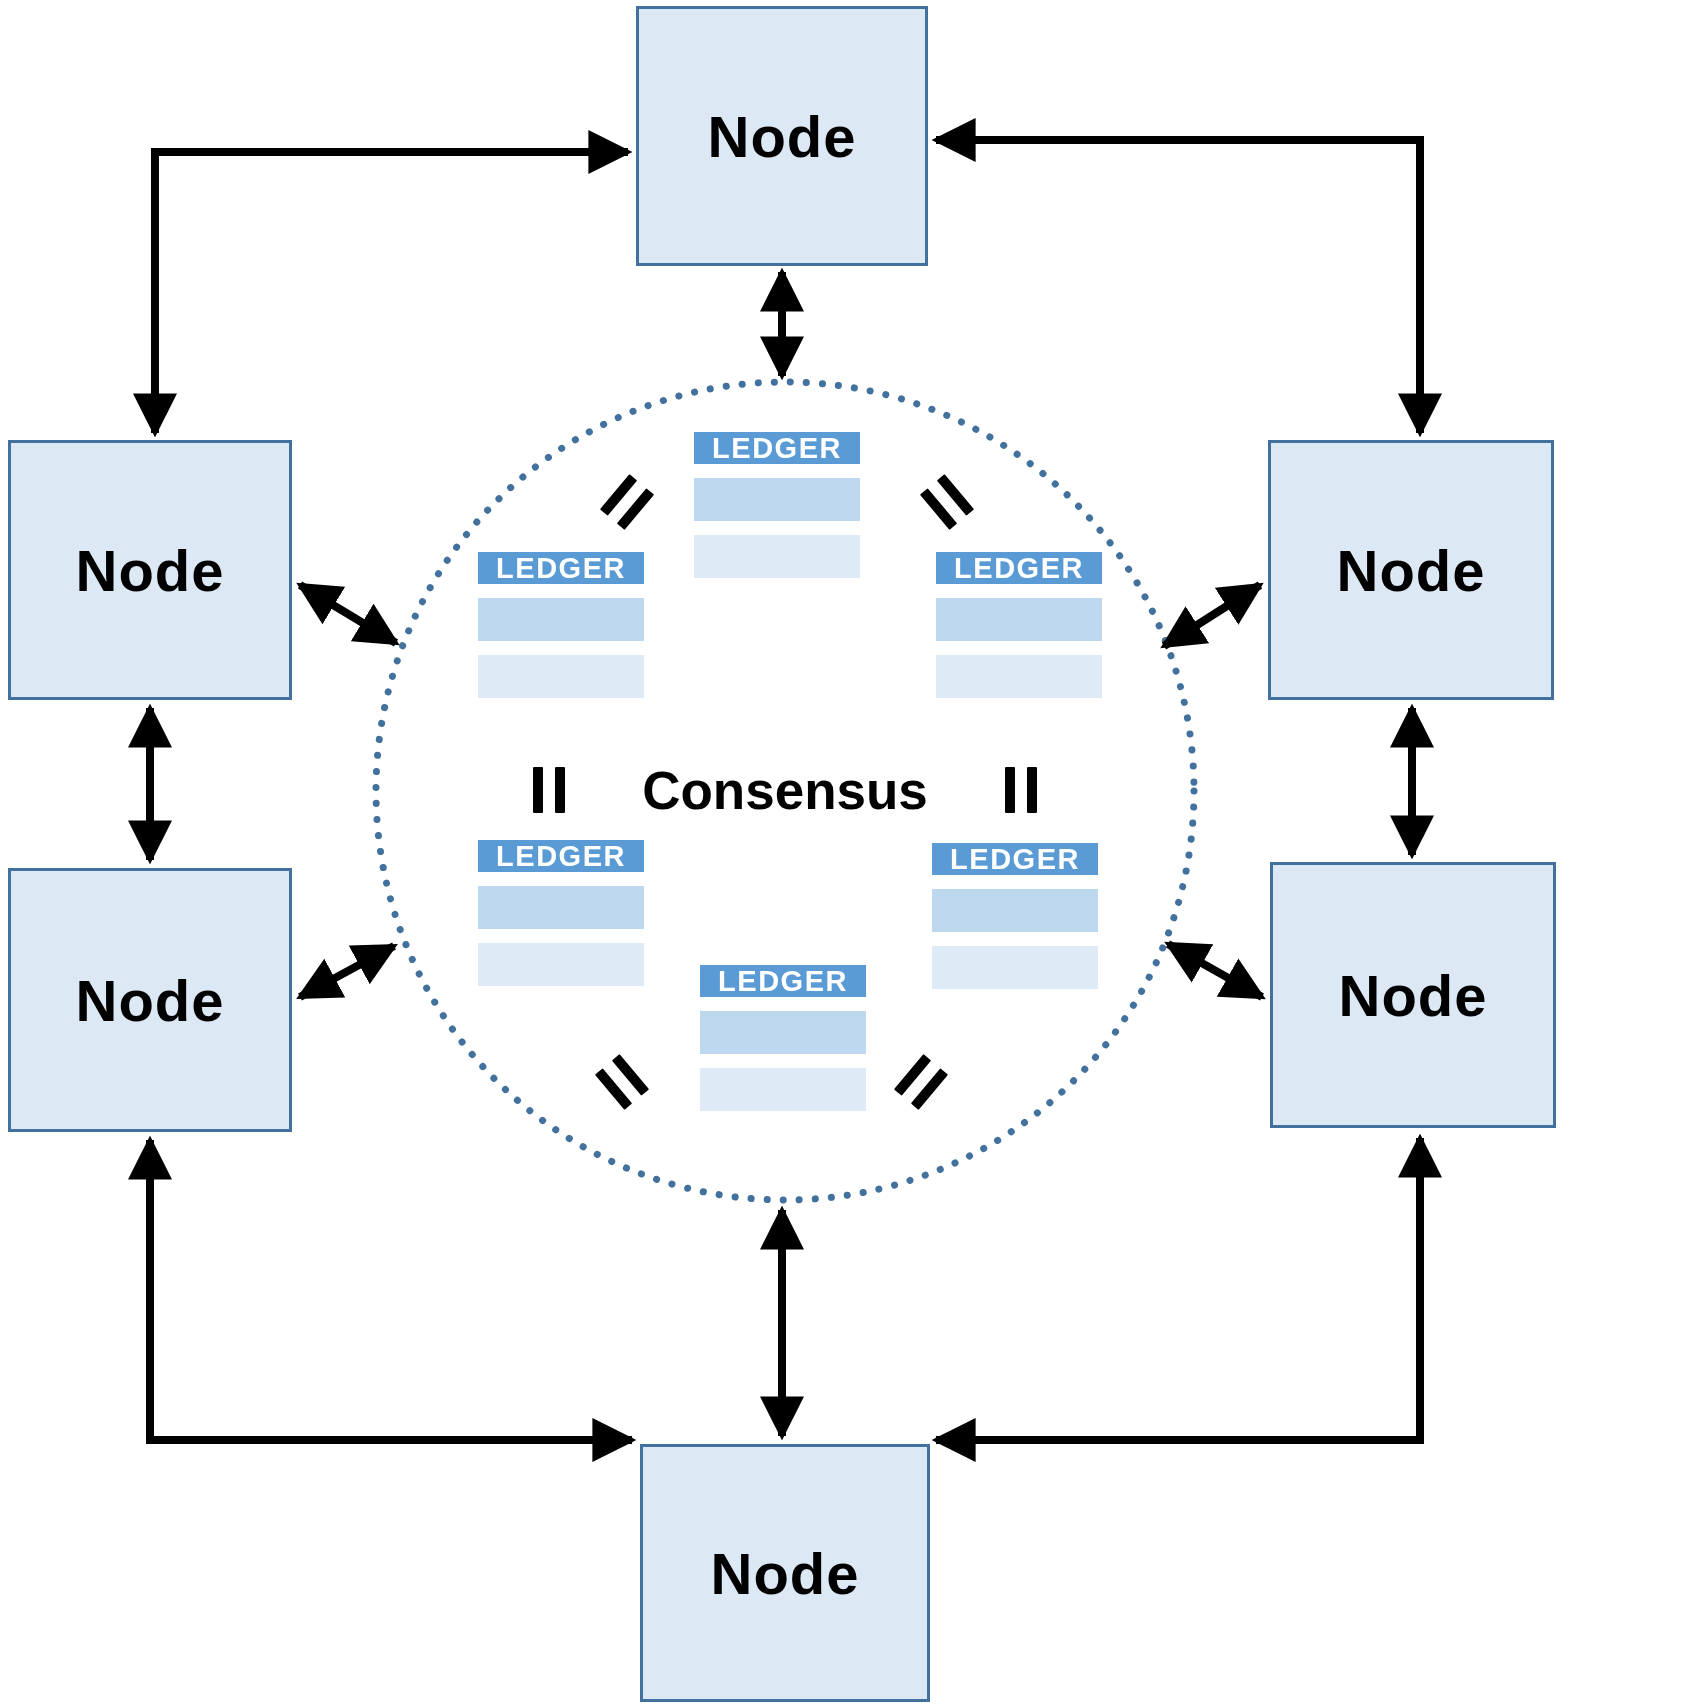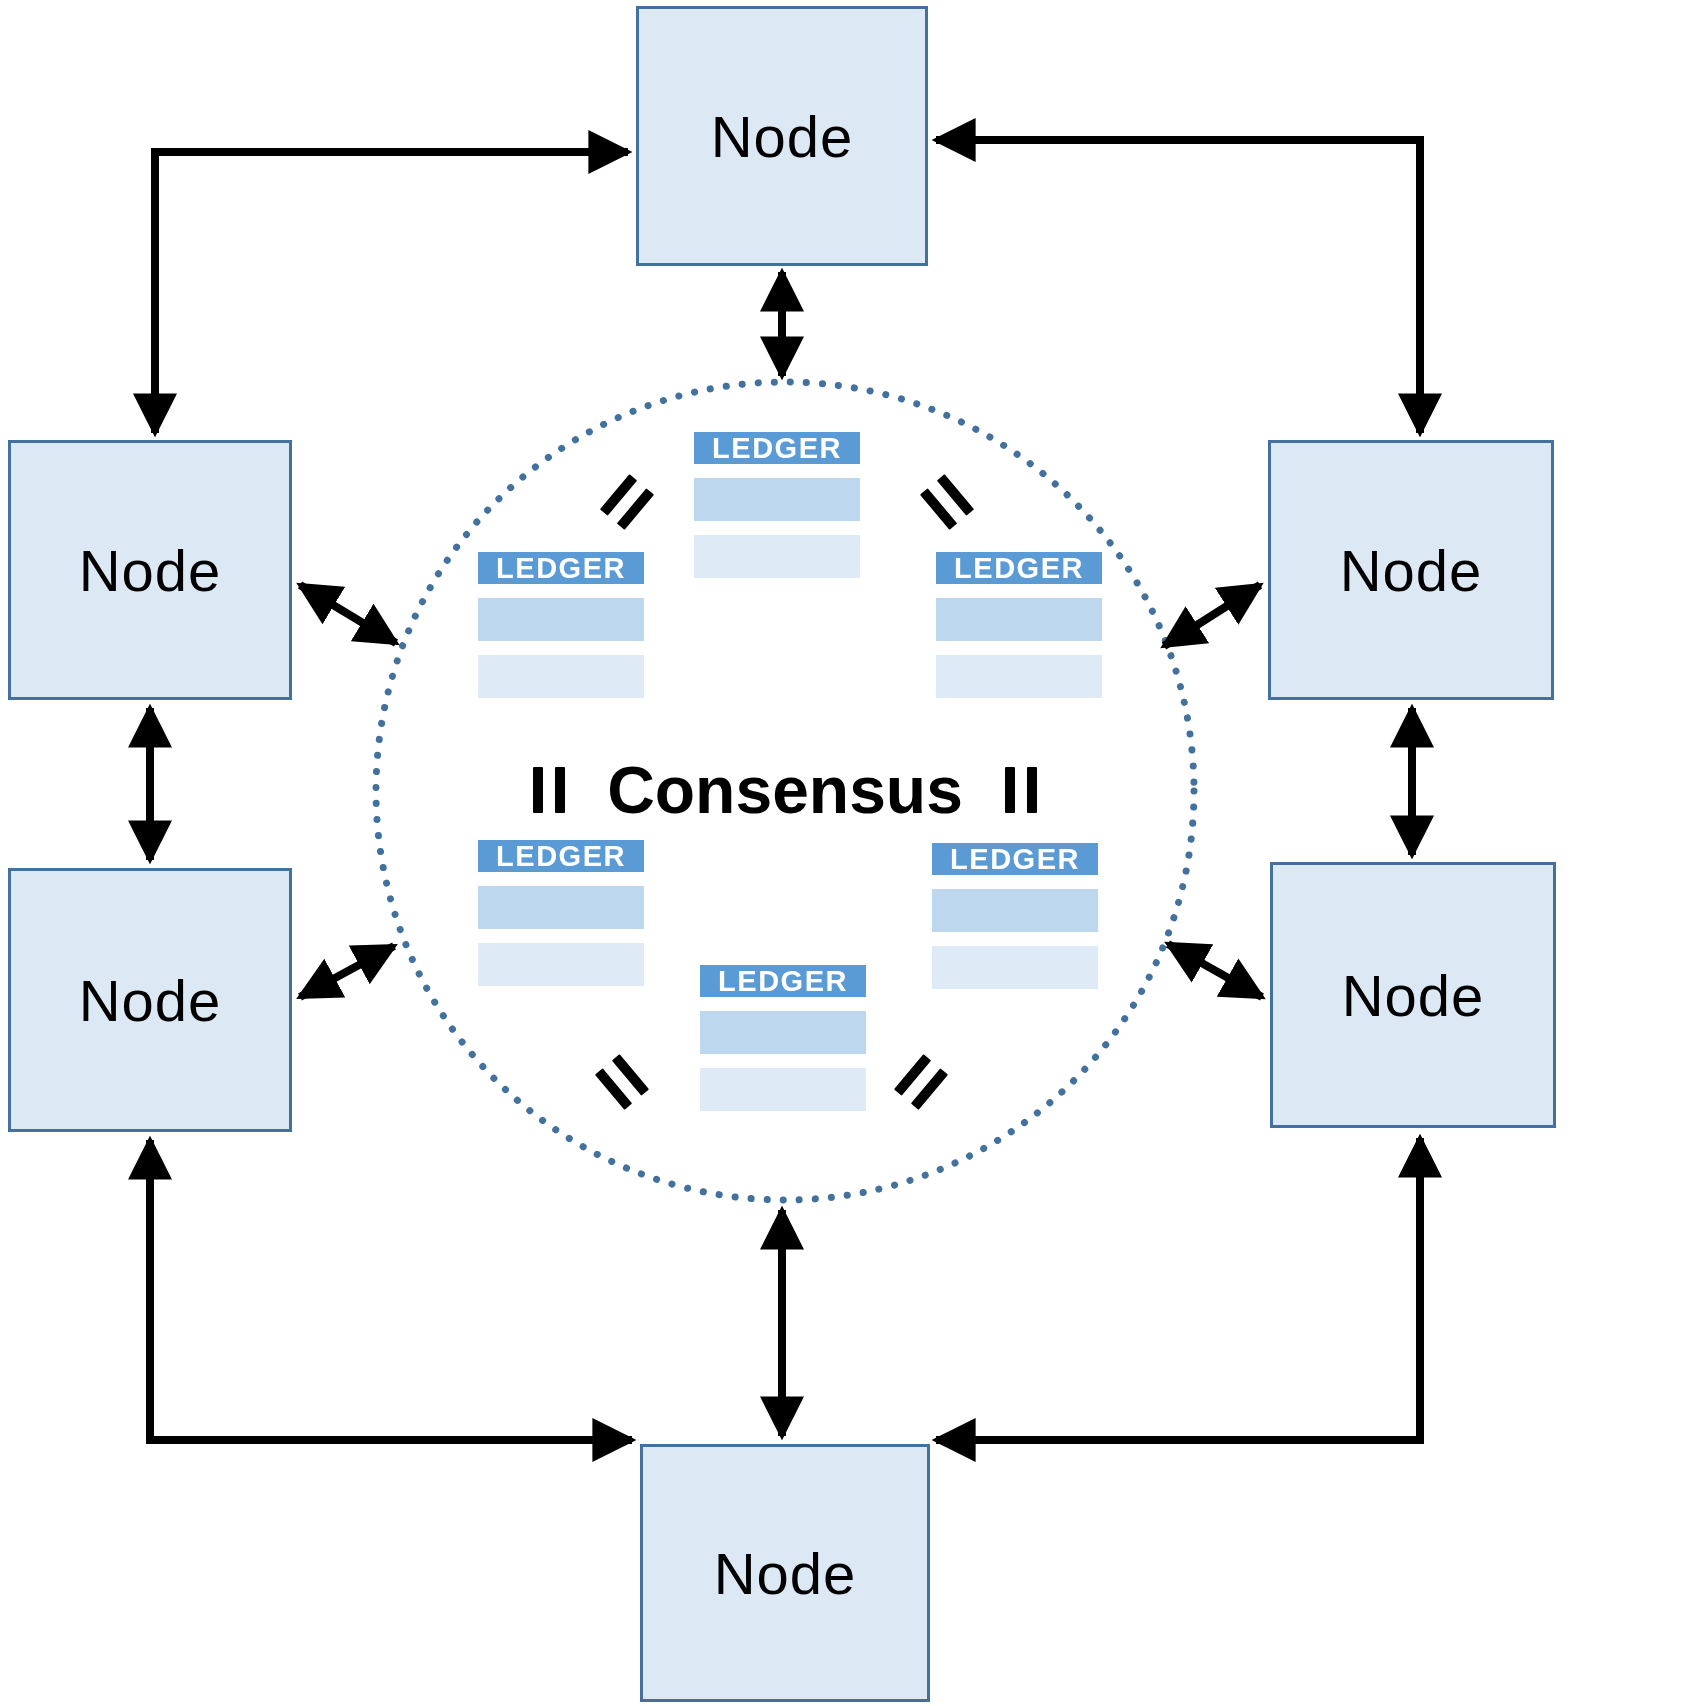--- a/index.html
+++ b/index.html
@@ -30,21 +30,21 @@
   }
   .node {
     position: absolute;
     background: var(--node-fill);
     border: 3px solid var(--node-border);
     display: flex;
     align-items: center;
     justify-content: center;
   }
   .node-label {
-    font-weight: normal;
+    font-weight: bold;
     font-size: 58px;
     color: var(--text);
     letter-spacing: 1px;
   }
   .ledger {
     position: absolute;
     width: 166px;
   }
   .ledger-header {
     height: 32px;
@@ -59,21 +59,21 @@
   }
   .ledger-row { height: 43px; margin-top: 14px; }
   .ledger-row.row1 { background: var(--ledger-row-1); }
   .ledger-row.row2 { background: var(--ledger-row-2); }
   .center-label {
     position: absolute;
     left: 785px;
     top: 790px;
     transform: translate(-50%, -50%);
     font-weight: bold;
-    font-size: 66px;
+    font-size: 53px;
     color: var(--text);
     white-space: nowrap;
   }
   .equals {
     position: absolute;
     width: 46px;
     height: 32px;
   }
   .equals .bar {
     position: absolute;

